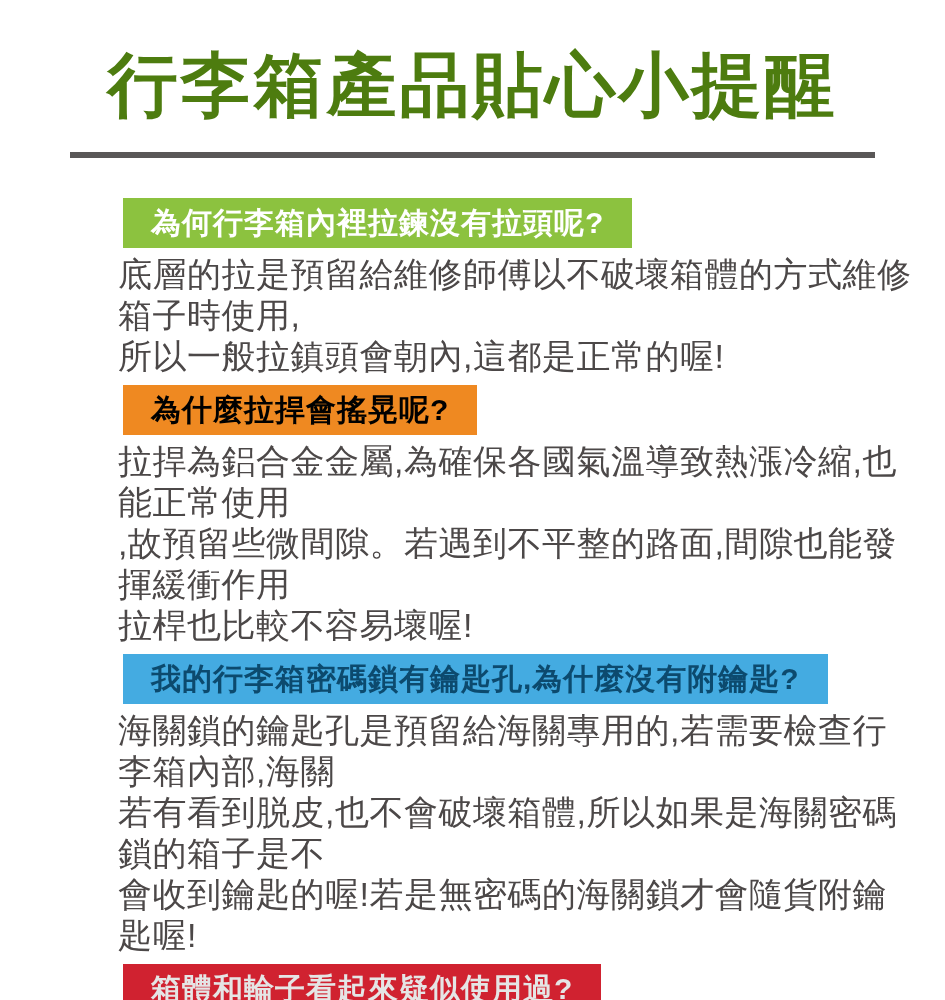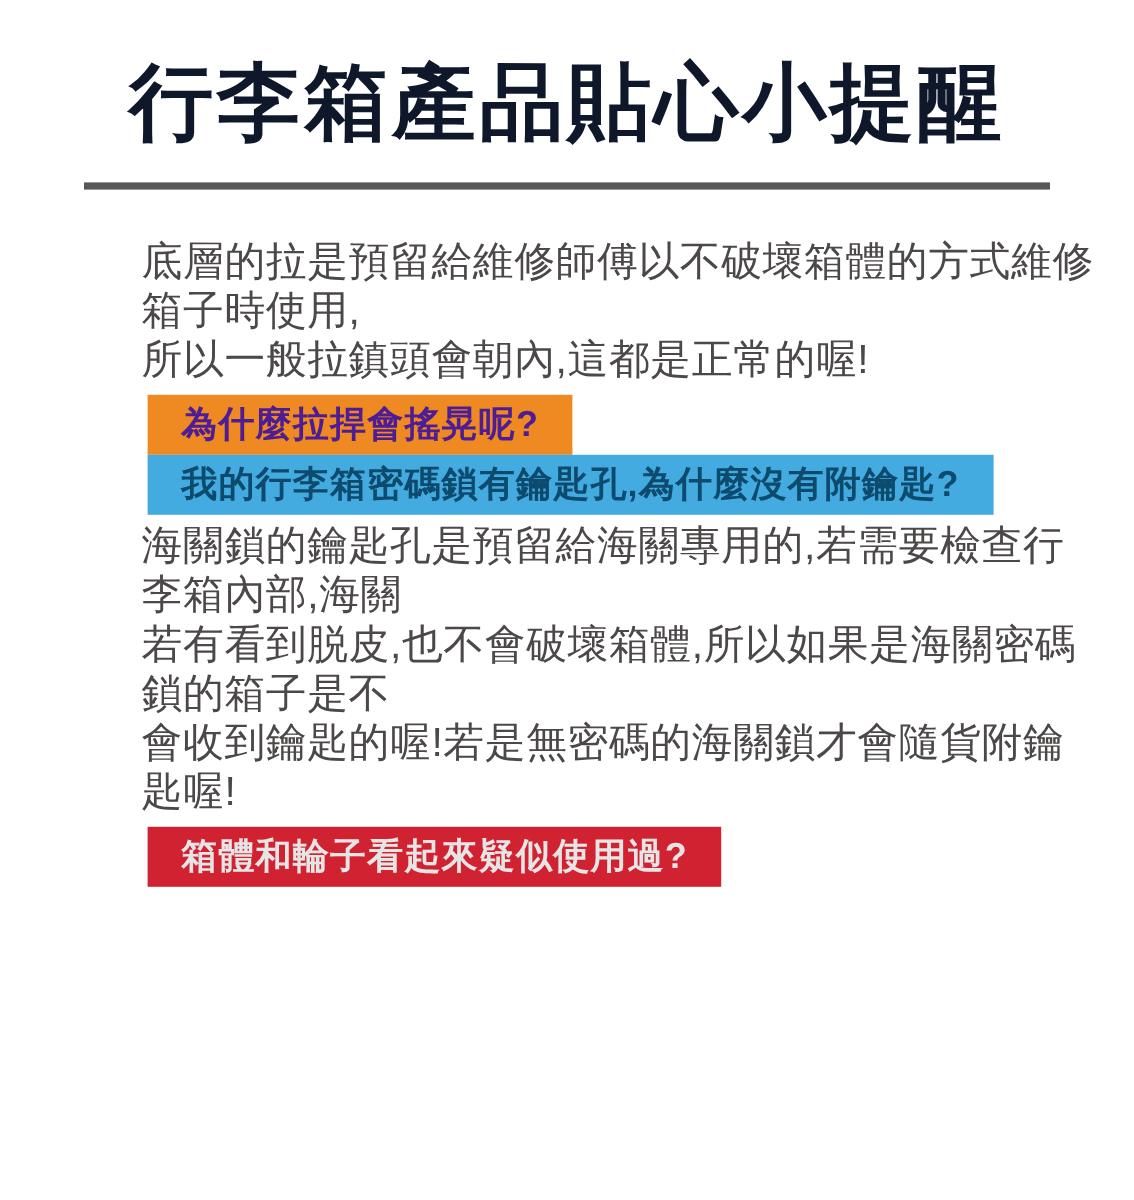--- a/index.html
+++ b/index.html
@@ -53,35 +53,41 @@
     letter-spacing: 0.5px;
     white-space: pre-line;
     max-width: 800px;
   }
 </style>
 </head>
 <body>
 
 <div class="page" style="background-color: rgb(255, 255, 255);">
 
-  <h1 class="page-title" style="color: #0f172a;">行李箱產品貼心小提醒</h1>
+  <h1 class="page-title" style="color: #4d7c0f;">行李箱產品貼心小提醒</h1>
 
   <div class="divider" style="background-color: rgb(89, 87, 87);"></div>
 
   <div class="content" style="color: rgb(76, 72, 72);">
 
     <section class="qa-section">
+      <div class="banner" style="background-color: rgb(140, 194, 63); color: rgb(255, 255, 255);">
+        <span>為何行李箱內裡拉鍊沒有拉頭呢?</span>
+      </div>
       <p class="answer">底層的拉是預留給維修師傅以不破壞箱體的方式維修箱子時使用,
 所以一般拉鎮頭會朝內,這都是正常的喔!</p>
     </section>
 
     <section class="qa-section">
-      <div class="banner" style="background-color: rgb(239, 137, 33); color: #4c1d95;">
+      <div class="banner" style="background-color: rgb(239, 137, 33); color: #000000;">
         <span>為什麼拉捍會搖晃呢?</span>
       </div>
+      <p class="answer">拉捍為鋁合金金屬,為確保各國氣溫導致熱漲冷縮,也能正常使用
+,故預留些微間隙。若遇到不平整的路面,間隙也能發揮緩衝作用
+拉桿也比較不容易壞喔!</p>
     </section>
 
     <section class="qa-section">
       <div class="banner" style="background-color: rgb(68, 171, 225); color: #0c4a6e;">
         <span>我的行李箱密碼鎖有鑰匙孔,為什麼沒有附鑰匙?</span>
       </div>
       <p class="answer">海關鎖的鑰匙孔是預留給海關專用的,若需要檢查行李箱內部,海關
 若有看到脱皮,也不會破壞箱體,所以如果是海關密碼鎖的箱子是不
 會收到鑰匙的喔!若是無密碼的海關鎖才會隨貨附鑰匙喔!</p>
     </section>

